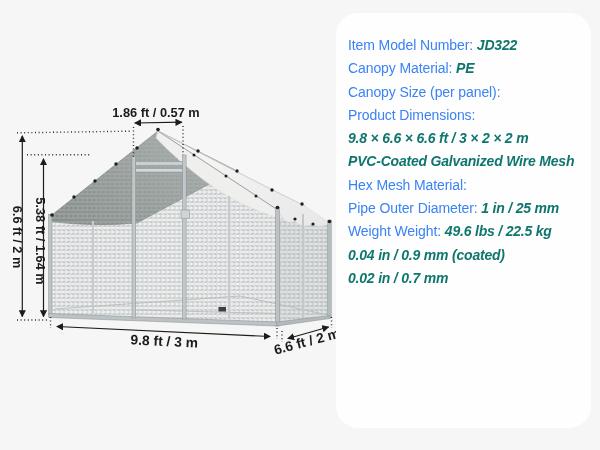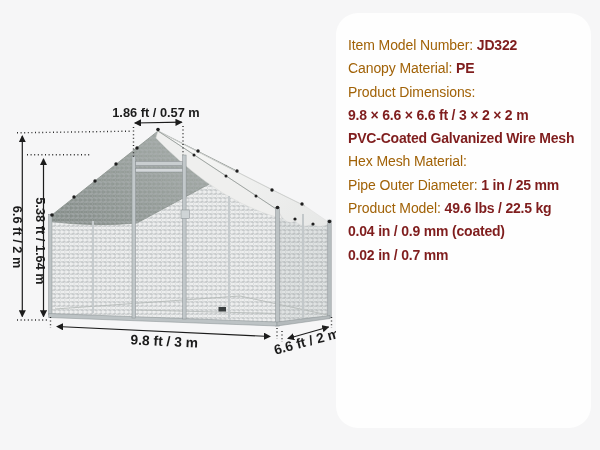--- a/index.html
+++ b/index.html
@@ -20,22 +20,22 @@
     box-sizing:border-box;
     padding:21px 8px 0 12px;
   }
   .spec-line{
     font-size:14px;
     line-height:23.3px;
     letter-spacing:-0.1px;
     white-space:nowrap;
     color:#282828;
   }
-  .spec-line .lab{color:#a16207;font-weight:normal;}
-  .spec-line .val{color:#7f1d1d;font-weight:bold;letter-spacing:-0.2px;}
+  .spec-line .lab{color:#3b82f6;font-weight:normal;}
+  .spec-line .val{color:#0f766e;font-weight:bold;letter-spacing:-0.2px;font-style:italic;}
   
   .dim-text{
     font-family:"Liberation Sans", sans-serif;
     font-weight:bold;
     fill:#1c1c1c;
   }
 </style>
 </head>
 <body>
 
@@ -185,24 +185,25 @@
         </g>
         <text class="dim-text" transform="translate(308,346) rotate(-15)" font-size="13.8" text-anchor="middle">6.6 ft / 2 m</text>
       </g>
     </g>
   </svg>
 
   <div class="card">
     <div>
         <div class="spec-line"><span class="lab">Item Model Number: </span><span class="val">JD322</span></div>
         <div class="spec-line"><span class="lab">Canopy Material: </span><span class="val">PE</span></div>
+        <div class="spec-line"><span class="lab">Canopy Size (per panel):</span></div>
         <div class="spec-line"><span class="lab">Product Dimensions:</span></div>
         <div class="spec-line"><span class="val">9.8 × 6.6 × 6.6 ft / 3 × 2 × 2 m</span></div>
         <div class="spec-line"><span class="val">PVC-Coated Galvanized Wire Mesh</span></div>
         <div class="spec-line"><span class="lab">Hex Mesh Material:</span></div>
         <div class="spec-line"><span class="lab">Pipe Outer Diameter: </span><span class="val">1 in / 25 mm</span></div>
-        <div class="spec-line"><span class="lab">Product Model: </span><span class="val">49.6 lbs / 22.5 kg</span></div>
+        <div class="spec-line"><span class="lab">Weight Weight: </span><span class="val">49.6 lbs / 22.5 kg</span></div>
         <div class="spec-line"><span class="val">0.04 in / 0.9 mm (coated)</span></div>
         <div class="spec-line"><span class="val">0.02 in / 0.7 mm</span></div>
       </div>
   </div>
 
 </div>
 
 </body></html>

